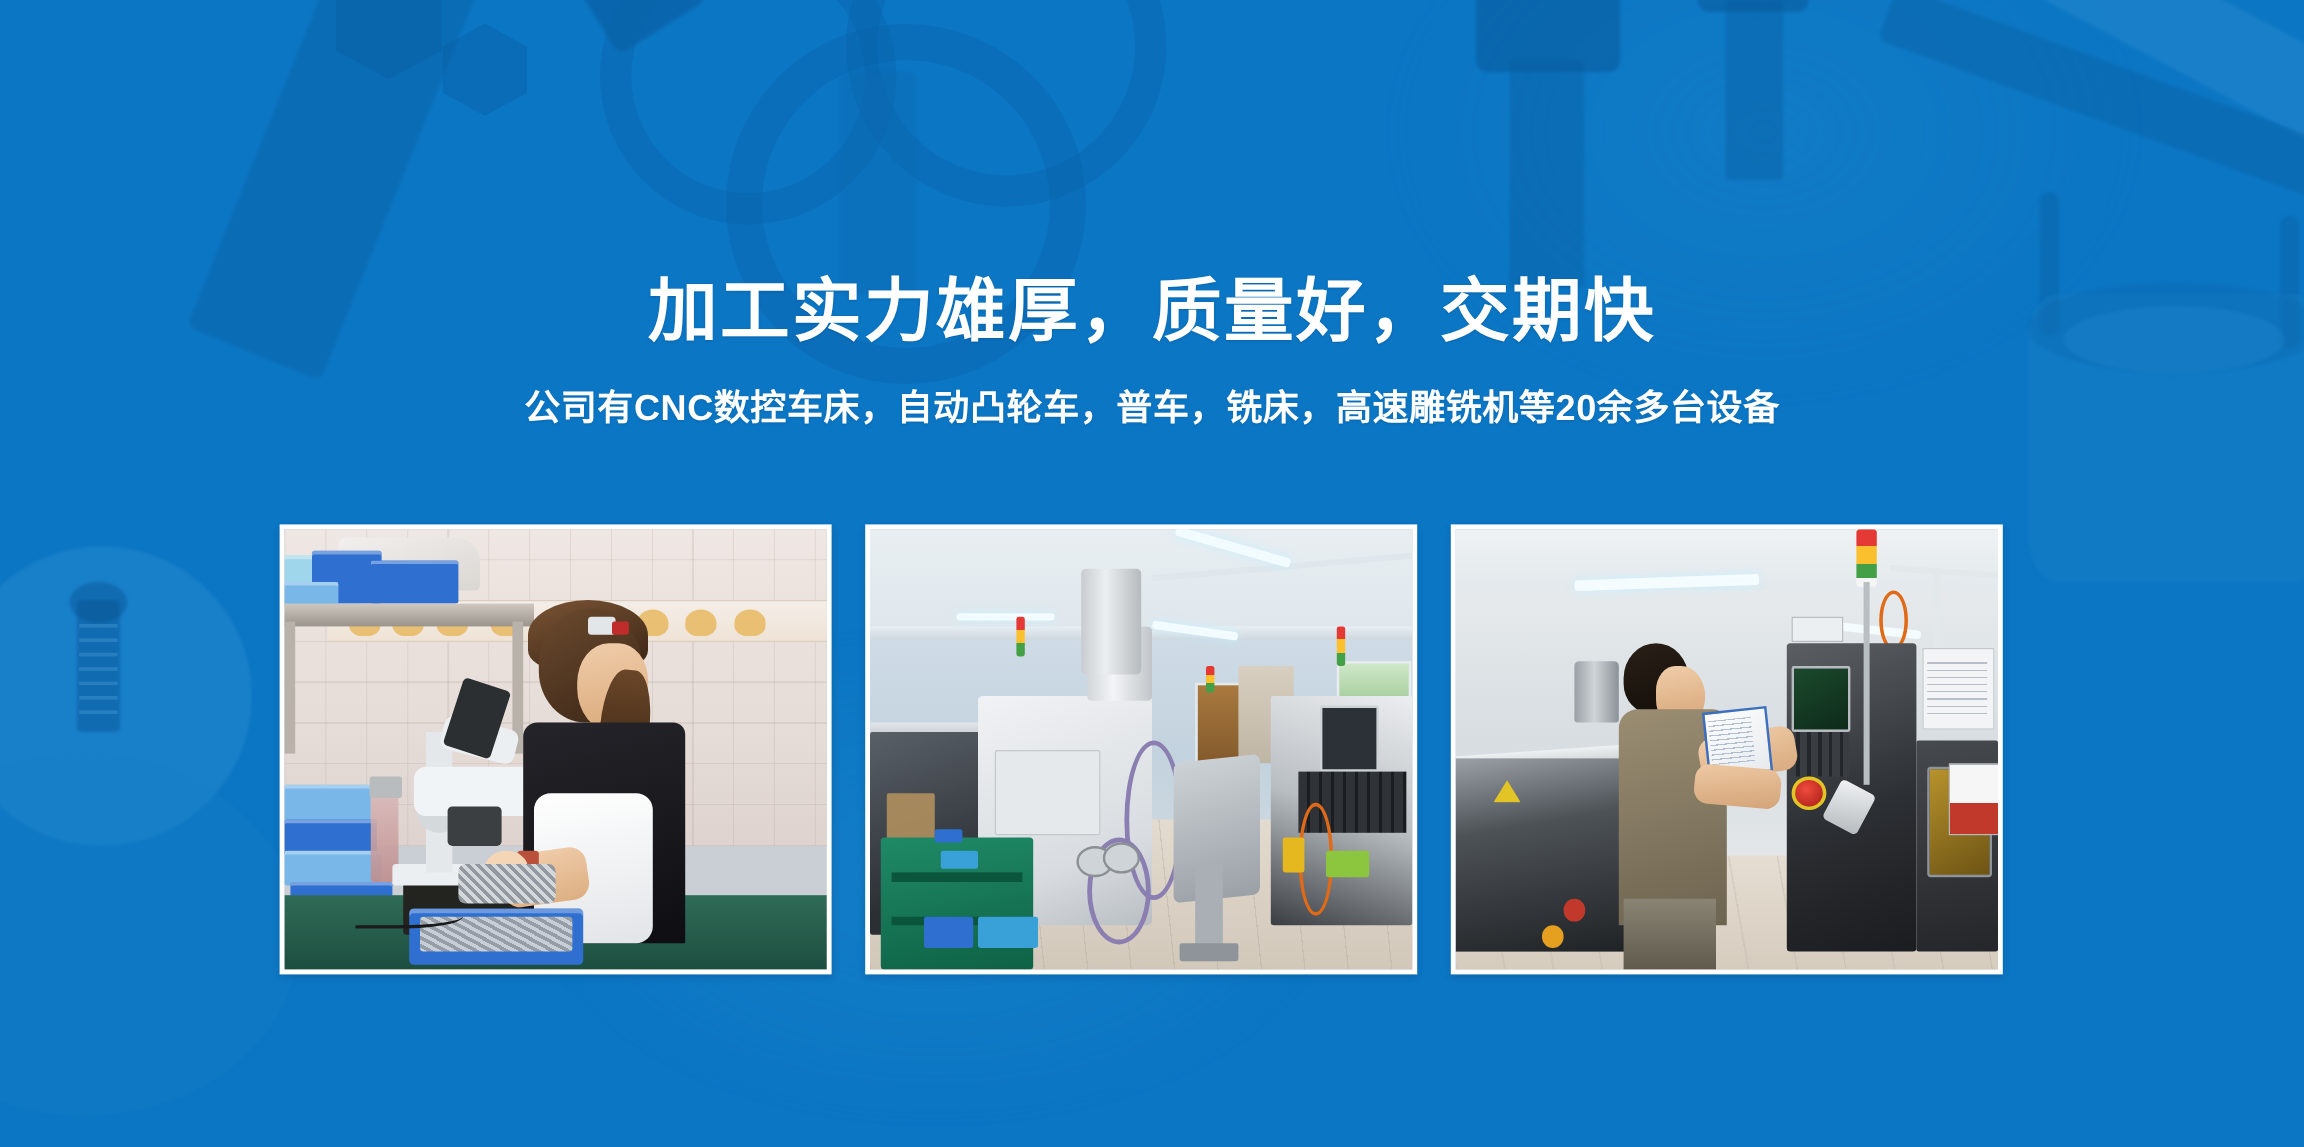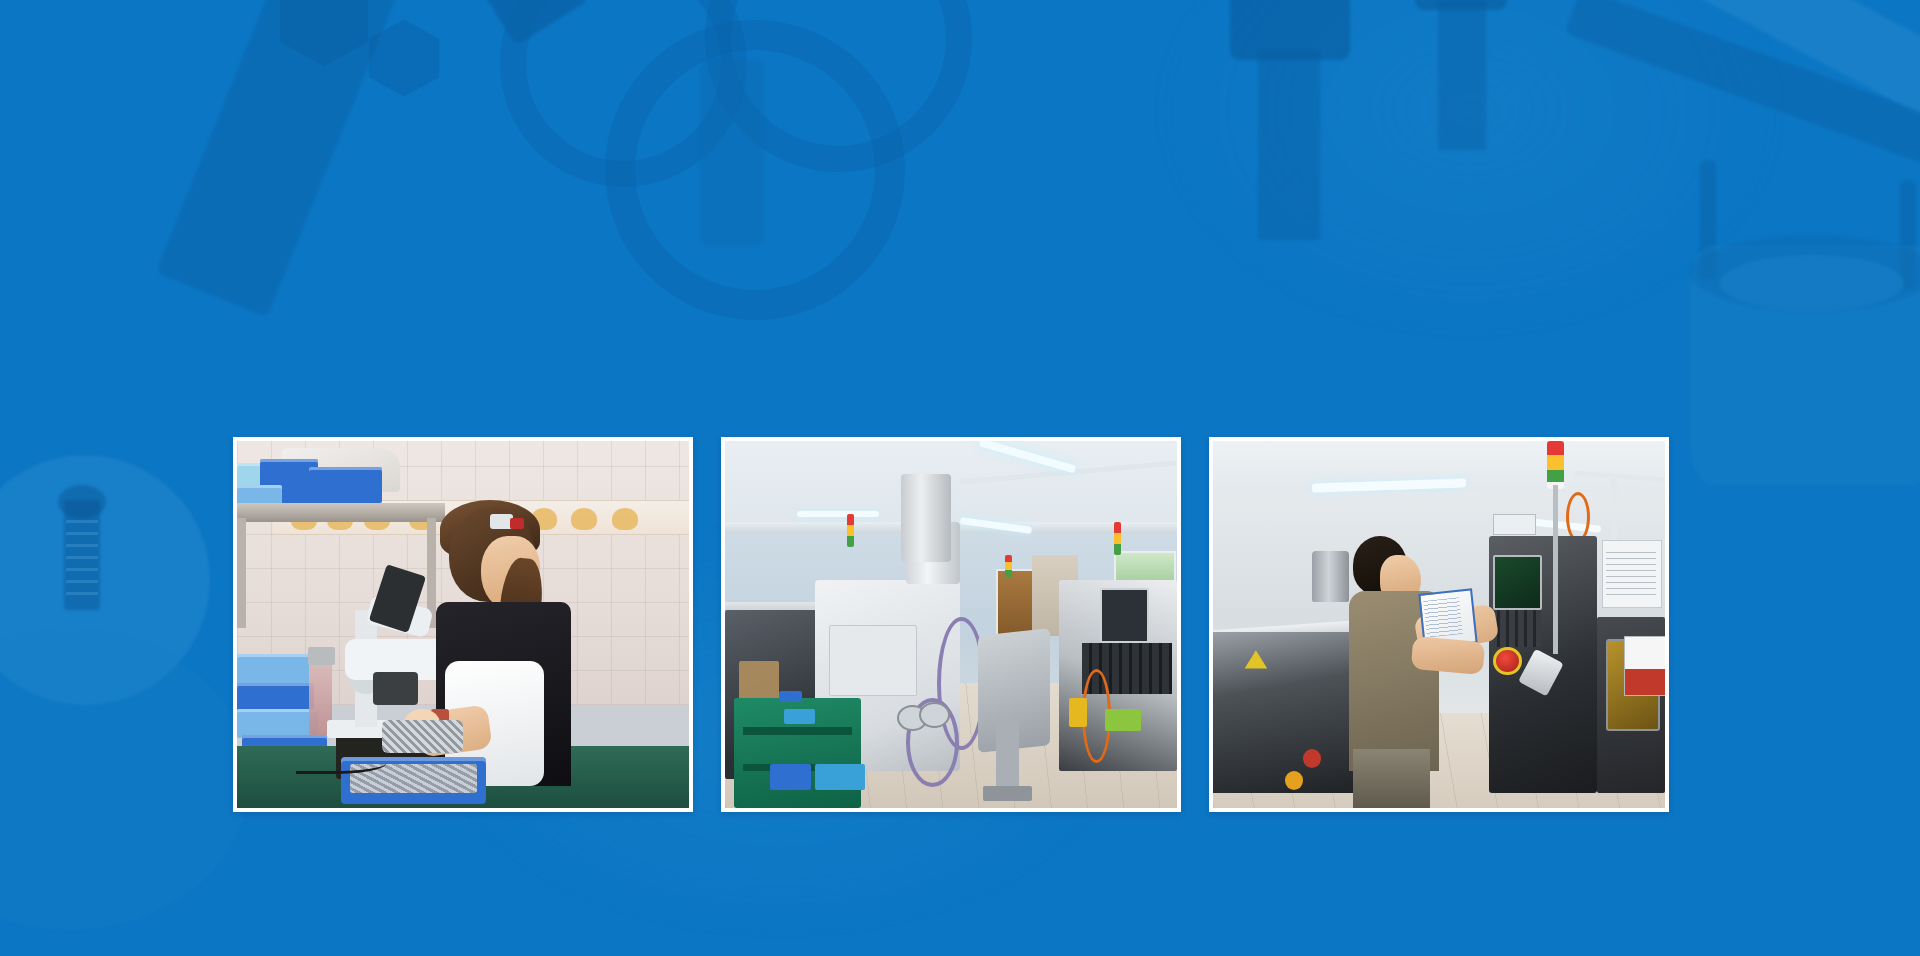--- a/index.html
+++ b/index.html
@@ -435,20 +435,24 @@
 
     <div class="blob prong-l p"></div>
     <div class="blob prong-r p"></div>
     <div class="blob cup p"></div>
     <div class="blob cup-mouth p"></div>
     <div class="blob cup-inner p"></div>
 
     <div class="blob disc-bl p"></div>
   </div>
 
+  <div class="text-block">
+    <h1 class="headline">加工实力雄厚，质量好，交期快</h1>
+    <p class="subline">公司有CNC数控车床，自动凸轮车，普车，铣床，高速雕铣机等20余多台设备</p>
+  </div>
 
   <div class="gallery">
 
     <div class="photo-frame">
       <div class="photo">
         <div class="p p1-wall"></div>
         <div class="p p1-border"></div>
         <div class="p p1-flower" style="left:12%"></div>
         <div class="p p1-flower" style="left:20%"></div>
         <div class="p p1-flower" style="left:28%"></div>

